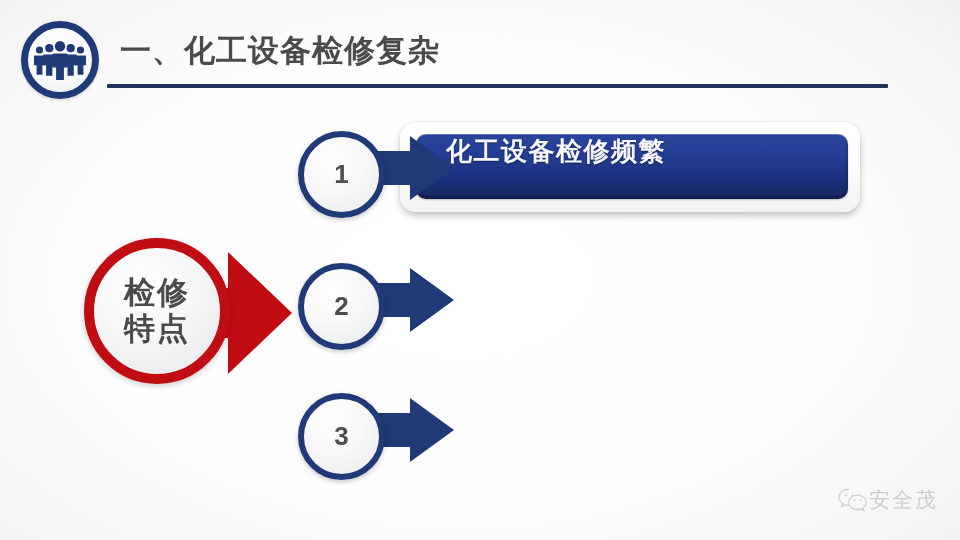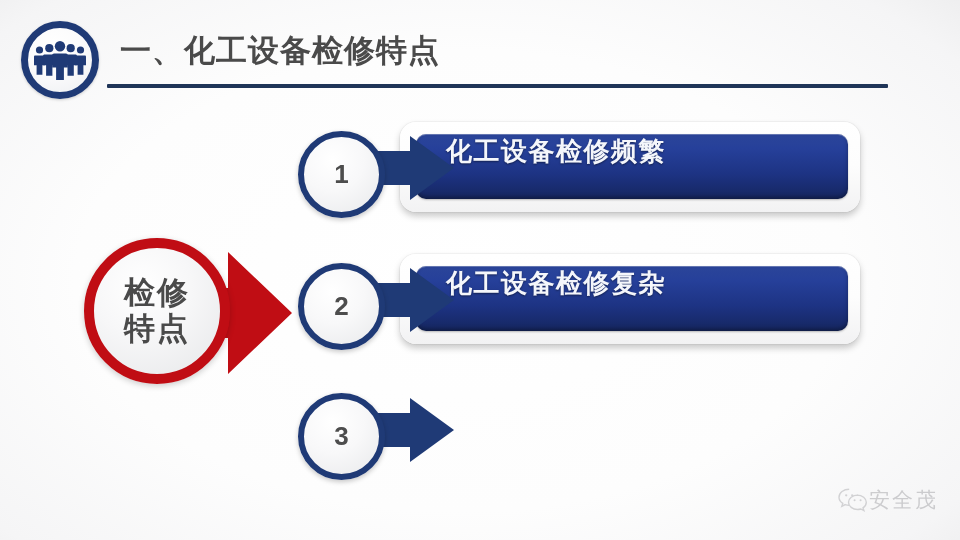--- a/index.html
+++ b/index.html
@@ -210,21 +210,21 @@
 
         <circle cx="36.7" cy="8.2" r="4.1"></circle>
         <path d="M31.9 14.4h9.6c.8 0 1.4.6 1.4 1.4v9.4h-3.1v10.6h-6.3V25.2h-3.0V15.8c0-.8.6-1.4 1.4-1.4z"></path>
 
         <circle cx="46.5" cy="10" r="3.6"></circle>
         <path d="M42.2 15.6h8.6c.7 0 1.2.5 1.2 1.2v8.4h-2.6v9.6h-5.8v-9.6H41V16.8c0-.7.5-1.2 1.2-1.2z"></path>
       </g>
     </svg>
   </div>
 
-  <div id="page-title">一、化工设备检修特点</div>
+  <div id="page-title">一、化工设备检修复杂</div>
   <div id="title-rule"></div>
 
   <div id="focus-group">
     <svg id="focus-arrow" viewBox="0 0 152 134" aria-hidden="true">
       <path d="M2 42 H86 V6 L150 67 L86 128 V92 H2 Z" fill="#c00d14"></path>
     </svg>
     <div id="focus-circle">
       <div class="focus-line">检修</div>
       <div class="focus-line">特点</div>
     </div>
@@ -238,25 +238,20 @@
     </div>
     <svg class="row-arrow" viewBox="0 0 118 68" aria-hidden="true">
       <path d="M0 17 H72 V2 L116 34 L72 66 V51 H0 Z" fill="#1f3a76"></path>
     </svg>
     <div class="row-circle">
       <span class="row-num">1</span>
     </div>
   </div>
 
   <div class="row" id="row-2">
-    <div class="row-shell">
-      <div class="row-bar">
-        <span class="row-text">化工设备检修复杂</span>
-      </div>
-    </div>
     <svg class="row-arrow" viewBox="0 0 118 68" aria-hidden="true">
       <path d="M0 17 H72 V2 L116 34 L72 66 V51 H0 Z" fill="#1f3a76"></path>
     </svg>
     <div class="row-circle">
       <span class="row-num">2</span>
     </div>
   </div>
 
   <div class="row" id="row-3">
     <svg class="row-arrow" viewBox="0 0 118 68" aria-hidden="true">

